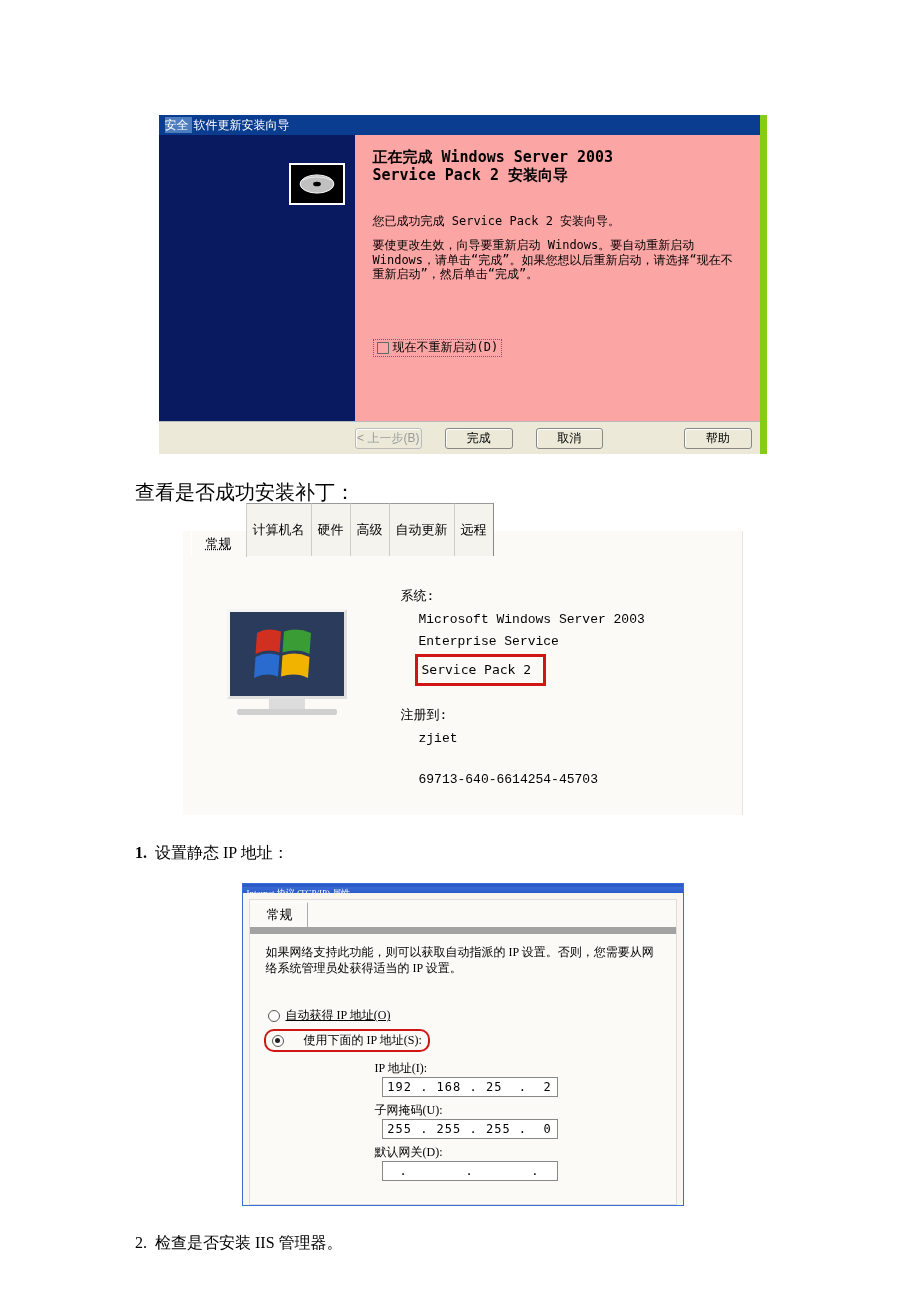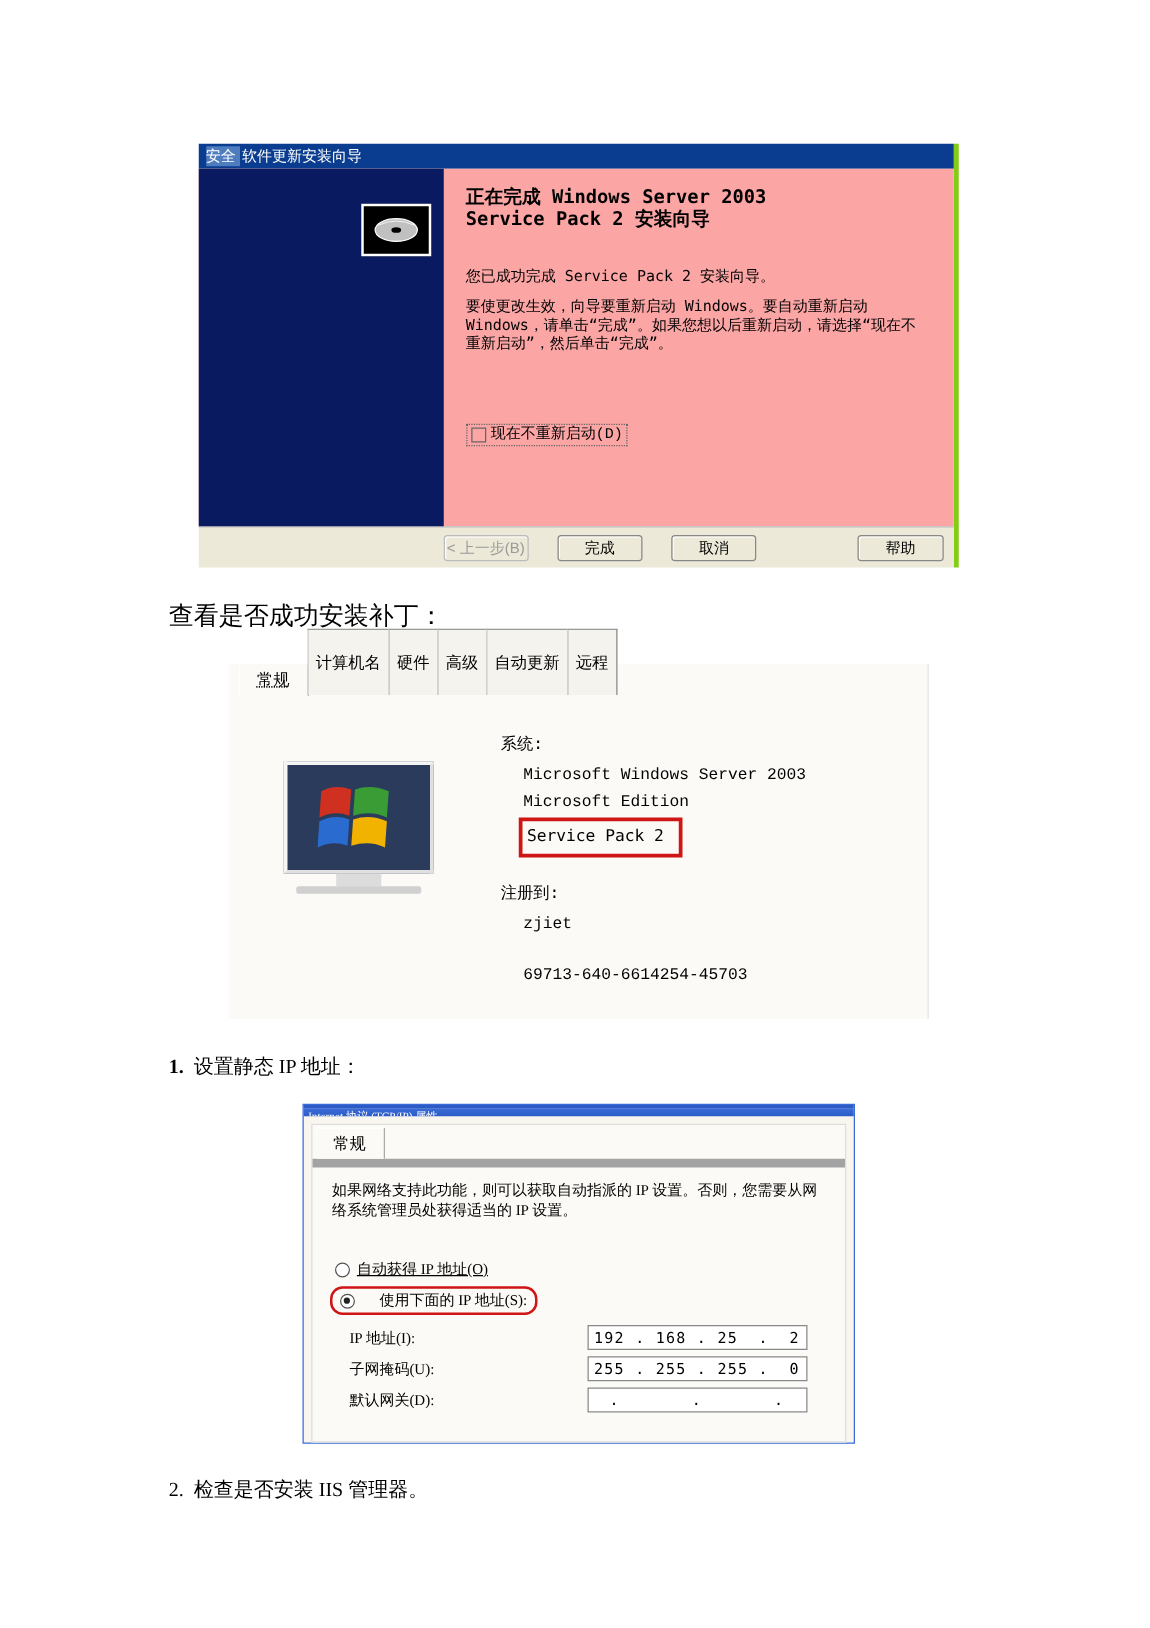--- a/index.html
+++ b/index.html
@@ -25,21 +25,21 @@
       letter-spacing: 2px;
       z-index: 1;
       pointer-events: none;
     }
 
     
     .wizard {
       position: relative;
       width: 608px;
       margin: 0 auto 25px auto;
-      border-right: 4px solid #84cc16;
+      border-right: 7px solid #84cc16;
       z-index: 2;
     }
     .wizard-title {
       background: #0a3d8f;
       color: #fff;
       font-size: 12px;
       padding: 2px 6px;
       height: 20px;
       line-height: 16px;
     }
@@ -95,21 +95,20 @@
     .wizard-p1 { font-size: 12px; margin-bottom: 10px; }
     .wizard-p2 { font-size: 12px; line-height: 1.2; margin-bottom: 58px; }
     .wizard-cbrow {
       font-size: 12px;
       display: flex;
       align-items: center;
       gap: 4px;
       border: 1px dotted #666;
       padding: 1px 3px;
       width: fit-content;
-      font-family: Liberation Mono, monospace;
     }
     .wizard-cb {
       width: 12px; height: 12px;
       border: 1px solid #666;
       display: inline-block;
       flex-shrink: 0;
     }
     .wizard-footer {
       background: #ece9d8;
       border-top: 1px solid #bbb;
@@ -294,20 +293,21 @@
       display: inline-flex; align-items: center; justify-content: center;
       flex-shrink: 0;
     }
     .radio.on::after {
       content: ""; width: 5px; height: 5px; background: #222; border-radius: 50%;
     }
     .field-row {
       display: flex;
       align-items: center;
       margin: 5px 0 5px 14px;
+      flex-direction: column;
     }
     .field-row .flabel { width: 190px; font-size: 12px; }
     .ip-input {
       width: 176px;
       height: 20px;
       border: 1px solid #888;
       background: #fff;
       font-family: "SimSun", monospace;
       font-size: 12px;
       text-align: center;
@@ -375,21 +375,21 @@
             <path d="M2 44 Q18 36 34 42 L32 70 Q16 64 0 72 Z" fill="#2a6bcf"></path>
             <path d="M38 42 Q56 36 74 44 L72 72 Q56 64 36 70 Z" fill="#f2b200"></path>
           </svg>
         </div>
         <div class="stand"></div>
         <div class="base"></div>
       </div>
       <div class="sysinfo">
         <div class="lbl">系统:</div>
         <div class="val">Microsoft Windows Server 2003</div>
-        <div class="val">Microsoft Edition</div>
+        <div class="val">Enterprise Service</div>
         <div class="sp2-box">Service Pack 2</div>
         <div class="reg-block">
           <div class="lbl">注册到:</div>
           <div class="val">zjiet</div>
           <div class="val" style="margin-top:18px">69713-640-6614254-45703</div>
         </div>
       </div>
     </div>
   </div>
 

